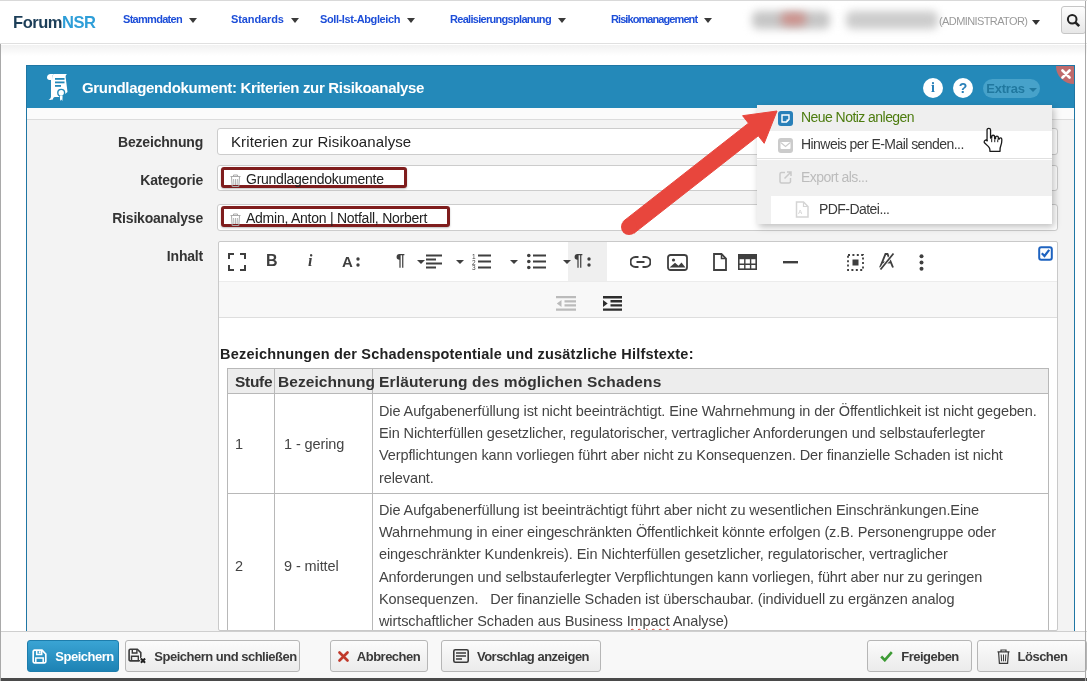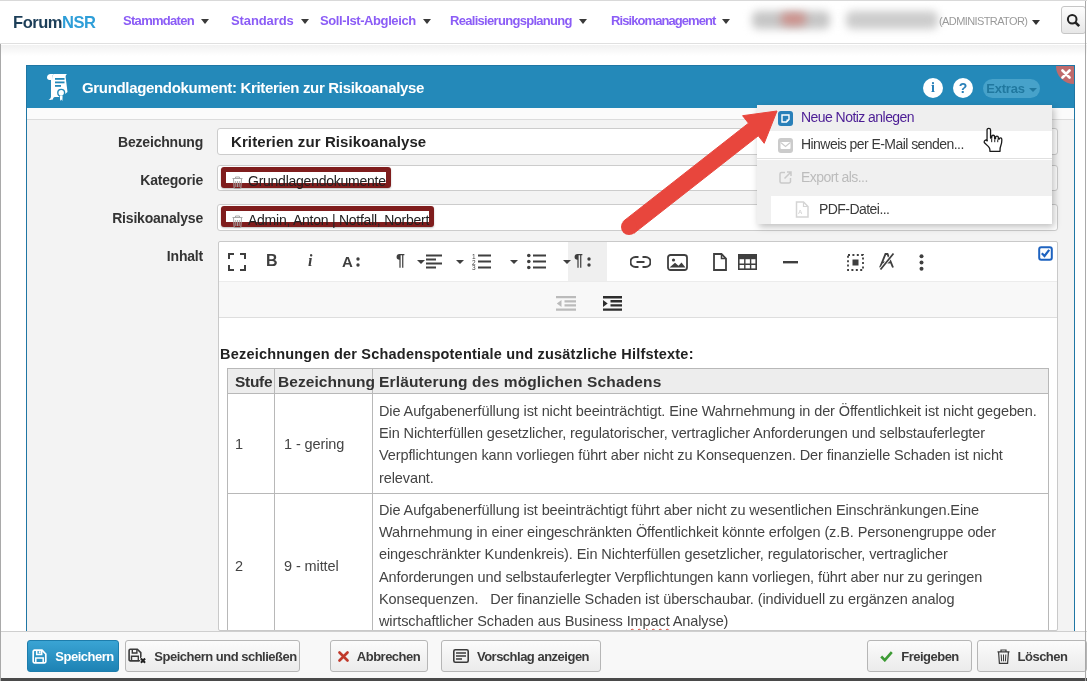--- a/index.html
+++ b/index.html
@@ -1,23 +1,23 @@
 <!DOCTYPE html>
 <html><head>
 <meta charset="utf-8">
 <style>
 *{margin:0;padding:0;box-sizing:border-box}
 html,body{width:1087px;height:681px;overflow:hidden}
 body{font-family:"Liberation Sans",sans-serif;background:#fff;position:relative}
 .abs{position:absolute}
 .caret{display:inline-block;width:0;height:0;border-left:4.5px solid transparent;border-right:4.5px solid transparent;border-top:5px solid #3a3a3a;vertical-align:middle;margin-left:7px;margin-top:1px}
-.navitem{position:absolute;top:12.5px;font-size:13px;font-weight:bold;color:#8b5cf6;white-space:nowrap}
+.navitem{position:absolute;top:12.5px;font-size:11px;font-weight:bold;color:#1d4ed8;white-space:nowrap}
 .label{position:absolute;width:141px;text-align:right;font-size:14px;font-weight:bold;color:#333;letter-spacing:-0.2px}
 .inputbox{position:absolute;left:217px;width:841px;height:27px;background:#fff;border:1px solid #ccc;border-radius:3px}
-.chip{position:absolute;height:21px;background:#fff;border:5px solid #7f1d1d;border-radius:3px;box-shadow:0 1px 2px rgba(0,0,0,0.25);font-size:14px;color:#222;line-height:19px;padding-left:22px;padding-right:0;letter-spacing:-0.25px;white-space:nowrap}
+.chip{position:absolute;height:21px;background:#fff;border:3px solid #7f1d1d;border-radius:3px;box-shadow:0 1px 2px rgba(0,0,0,0.25);font-size:14px;color:#222;line-height:19px;padding-left:22px;padding-right:20px;letter-spacing:-0.25px;white-space:nowrap}
 .menurow{position:absolute;left:0;width:295px;font-size:14px;letter-spacing:-0.55px;white-space:nowrap}
 .fbtn{position:absolute;top:640px;height:32px;border:1px solid #b6b6b6;border-radius:3px;background:linear-gradient(#fbfbfb,#ebebeb);font-size:13px;font-weight:bold;color:#3a3a3a;display:flex;align-items:center;justify-content:center;letter-spacing:-0.5px;white-space:nowrap}
 </style>
 </head>
 <body>
 
 <div class="abs" style="left:0;top:0;width:1087px;height:1px;background:#d9d9d9;z-index:5"></div>
 <div class="abs" style="left:0;top:0;width:1087px;height:44px;background:#fff;border-bottom:1px solid #e0e0e0"></div>
 <div class="abs" style="left:0;top:45px;width:1087px;height:11px;background:linear-gradient(#f1f1f1,#ffffff)"></div>
 <div class="abs" style="left:13px;top:13px;font-size:16.5px;font-weight:bold;letter-spacing:-0.45px"><span style="color:#1c3e58">Forum</span><span style="color:#2e9ed8">NSR</span></div>
@@ -58,21 +58,21 @@
 
 <div class="abs" style="left:983px;top:79px;width:57px;height:19px;border-radius:10px;background:#47a2ca;text-align:center;font-size:13px;line-height:19px;font-weight:bold;color:#20789f;letter-spacing:-0.2px">Extras<span class="caret" style="border-top-color:#20789f;margin-left:4px;border-left-width:4px;border-right-width:4px;border-top-width:4.5px"></span></div>
 
 <div class="abs" style="left:1056px;top:66px;width:18px;height:18px;background:#bf6a6c;border-radius:0 1px 0 100%"></div>
 <svg class="abs" style="left:1061px;top:69px" width="10" height="10" viewBox="0 0 10 10">
     <path d="M1.5 1.5 L8.5 8.5 M8.5 1.5 L1.5 8.5" stroke="#fff" stroke-width="2.6" stroke-linecap="round"></path>
   </svg>
 
 <div class="label" style="left:62px;top:134px">Bezeichnung</div>
 <div class="inputbox" style="top:128px">
-    <div style="position:absolute;left:13px;top:4px;font-size:15px;font-weight:bold;color:#222;letter-spacing:0.1px">Kriterien zur Risikoanalyse</div>
+    <div style="position:absolute;left:13px;top:4px;font-size:15px;font-weight:normal;color:#222;letter-spacing:0.1px">Kriterien zur Risikoanalyse</div>
   </div>
 <div class="label" style="left:62px;top:172px">Kategorie</div>
 <div class="inputbox" style="top:165px;height:26px"></div>
 <div class="chip" style="left:221px;top:167px">Grundlagendokumente
 <svg width="11" height="13" style="position:absolute;left:6px;top:4px" viewBox="0 0 11 13">
       <path d="M0.5 2.5 H10.5 M3.5 2.5 V1 H7.5 V2.5 M1.5 3 L2.2 12.5 H8.8 L9.5 3" fill="none" stroke="#a9a9a9" stroke-width="1"></path>
       <path d="M3.6 5 L3.9 11 M5.5 5 L5.5 11 M7.4 5 L7.1 11" stroke="#a9a9a9" stroke-width="0.9" fill="none"></path>
     </svg>
 </div>
 <div class="label" style="left:62px;top:210px">Risikoanalyse</div>
@@ -236,21 +236,21 @@
     </svg>
 Löschen</div>
 
 <div class="abs" style="left:757px;top:105px;width:295px;height:119px;background:#fff;box-shadow:2px 3px 7px rgba(0,0,0,0.25)">
   <div class="menurow" style="top:0;height:26px;background:#efefef">
     <svg width="15" height="15" viewBox="0 0 15 15" style="position:absolute;left:21px;top:5.5px">
         <rect width="15" height="15" rx="3" fill="#2980b9"></rect>
         <path d="M4 4 H11 V8.5 L8.5 11 H4 Z" fill="none" stroke="#fff" stroke-width="1.4"></path>
         <path d="M8.5 11 V8.5 H11 Z" fill="#fff"></path>
       </svg>
-    <div style="position:absolute;left:44px;top:4px;color:#4c1d95">Neue Notiz anlegen</div>
+    <div style="position:absolute;left:44px;top:4px;color:#4d7c0f">Neue Notiz anlegen</div>
   </div>
   <div class="menurow" style="top:26px;height:28px;background:#fff;border-bottom:1px solid #e0e0e0">
     <svg width="15" height="15" viewBox="0 0 15 15" style="position:absolute;left:21px;top:6.5px">
         <rect width="15" height="15" rx="3" fill="#cbcbcb"></rect>
         <rect x="2.5" y="4" width="10" height="7" rx="1" fill="#fff"></rect>
         <path d="M3 4.8 L7.5 8.4 L12 4.8" fill="none" stroke="#cbcbcb" stroke-width="1.2"></path>
       </svg>
     <div style="position:absolute;left:44px;top:5px;color:#3a3a3a">Hinweis per E-Mail senden...</div>
   </div>
   <div class="menurow" style="top:55px;height:36px;background:#f0f0f0">

